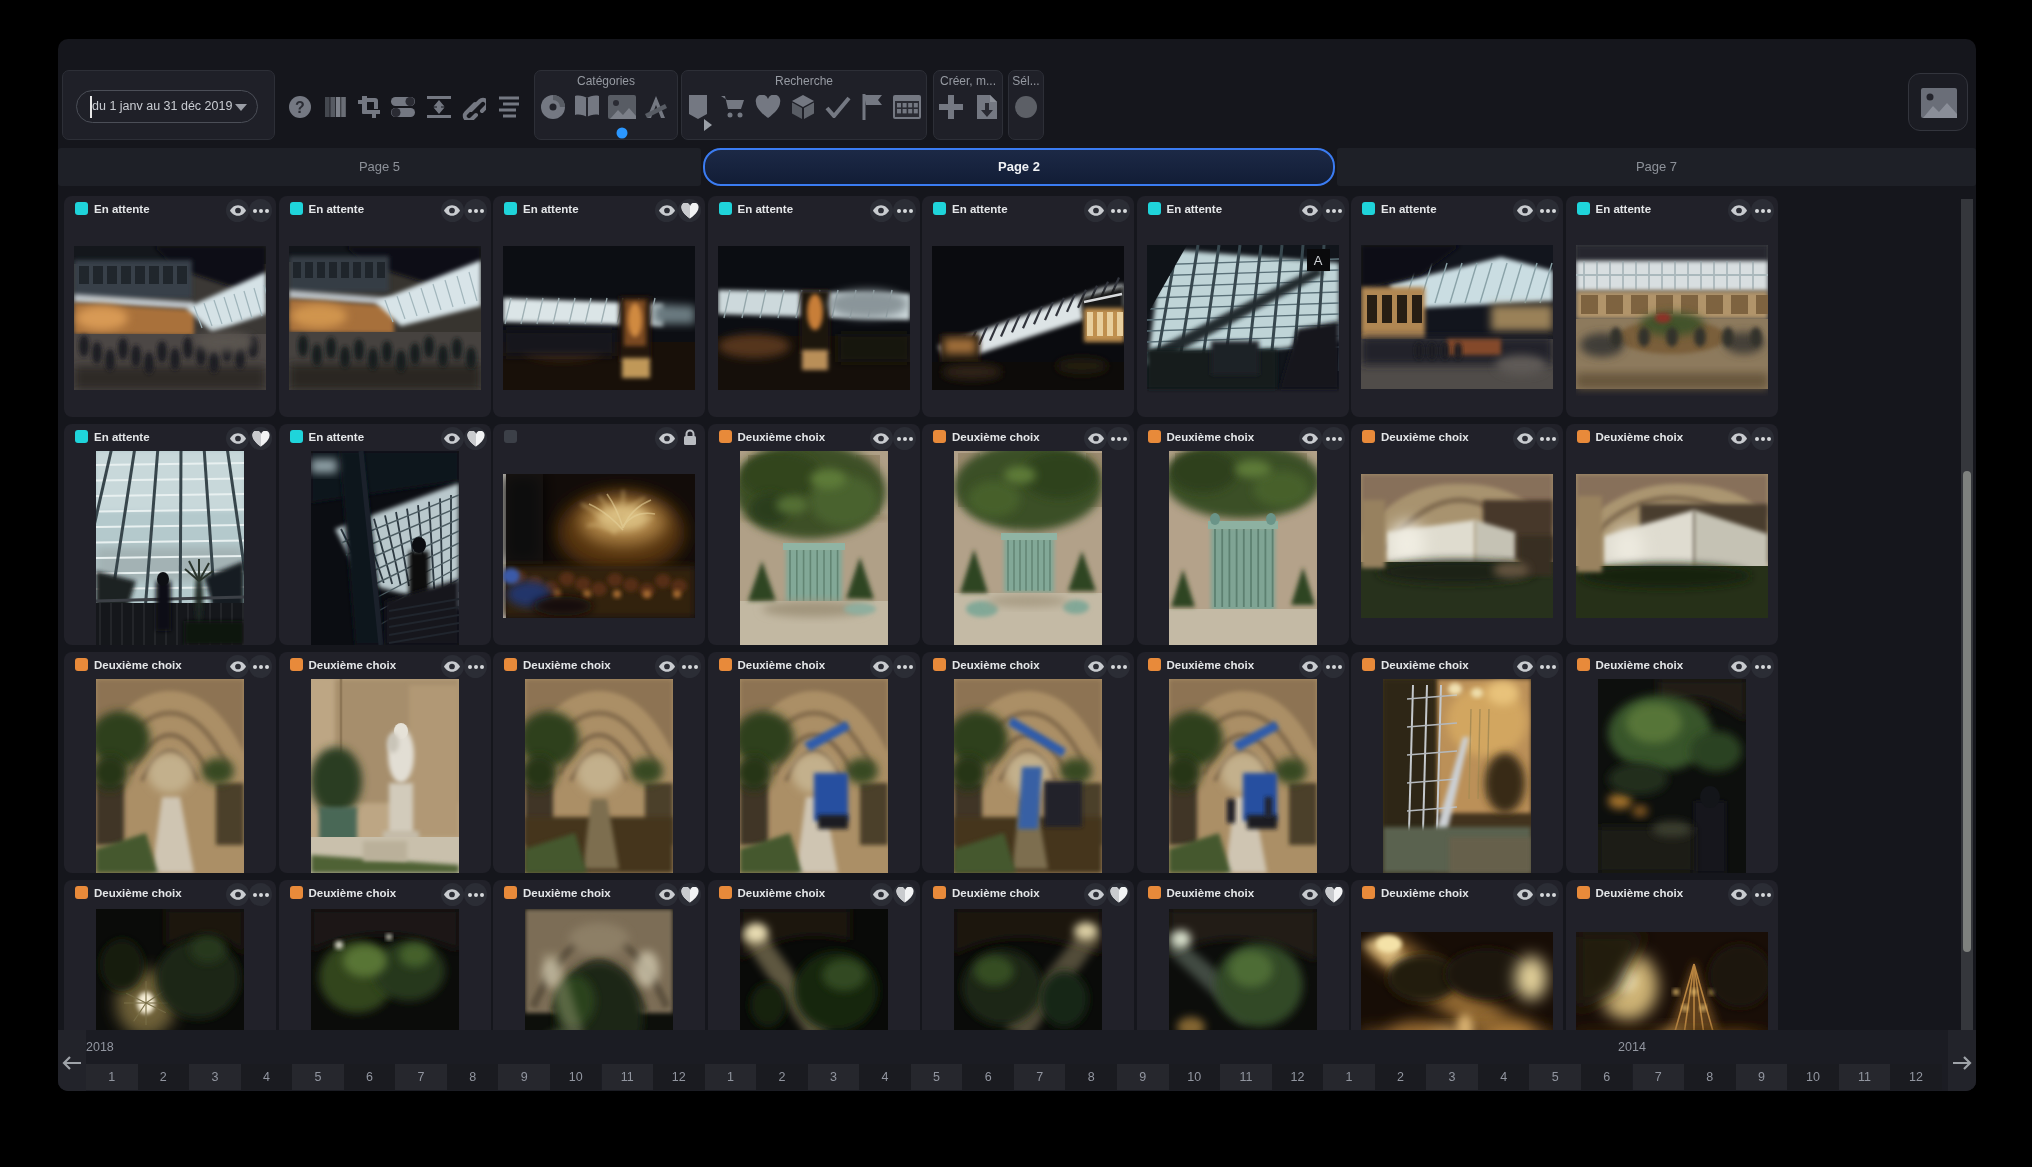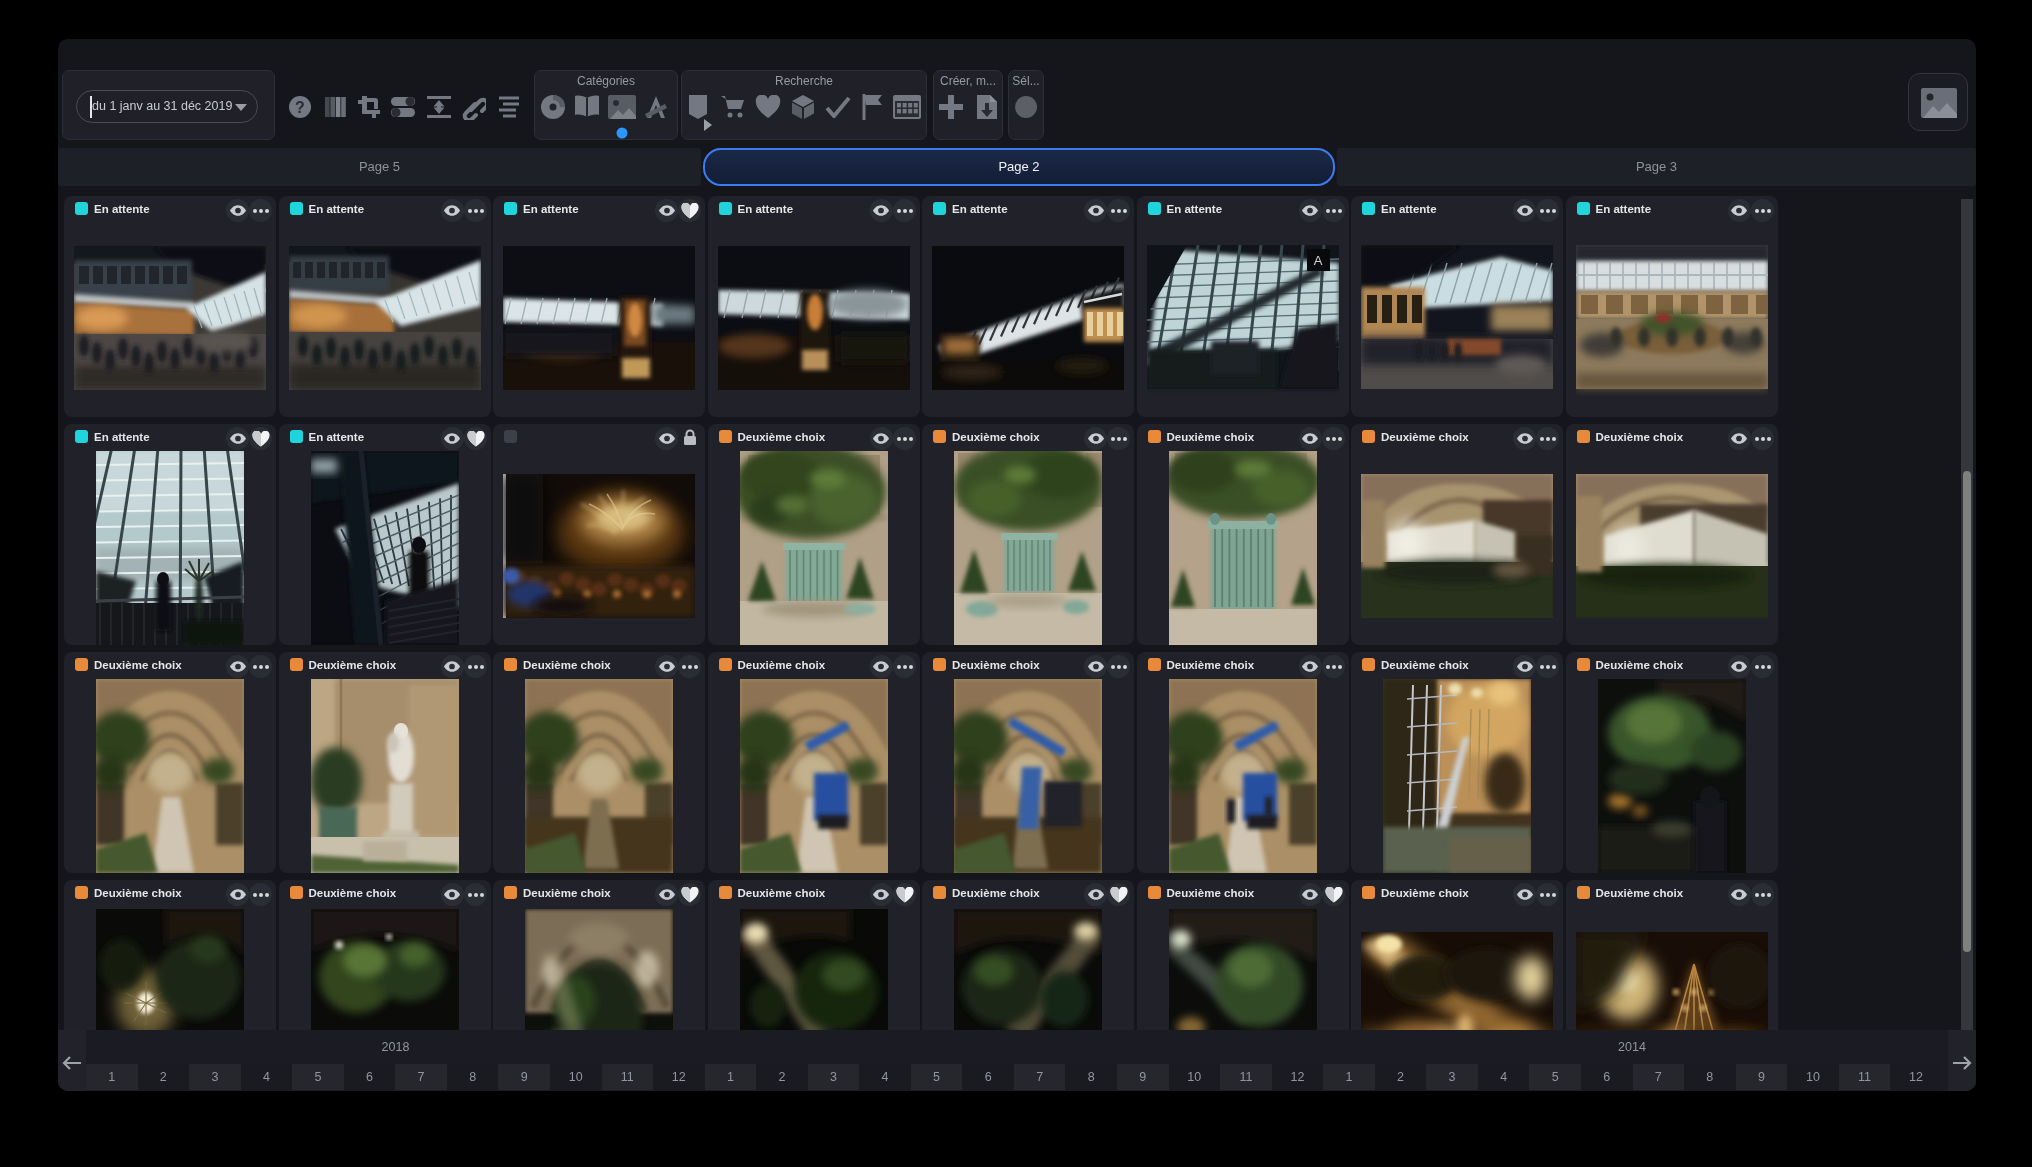--- a/index.html
+++ b/index.html
@@ -19,21 +19,21 @@
  line-height:31px;padding-left:15px;}
 #pill .caret{position:absolute;right:10px;top:13px;width:0;height:0;
  border-left:6px solid transparent;border-right:6px solid transparent;
  border-top:7px solid #9a9da5;}
 #pill .cursor{position:absolute;left:13px;top:5px;width:1.5px;height:22px;background:#e8e8e8;}
 #imgbtn{position:absolute;left:1850px;top:34px;width:60px;height:58px;
  background:#1b1c23;border:1px solid #33353d;border-radius:12px;}
 .tab{position:absolute;top:109px;height:38px;background:#1e2027;border-radius:3px;
  color:#8d9199;font-size:13px;text-align:center;line-height:38px;}
 #tab2{background:linear-gradient(180deg,#1c2946,#121d36);border:2px solid #3b7cf2;
- border-radius:18px;color:#f0f2f5;font-weight:normal;line-height:34px;}
+ border-radius:18px;color:#f0f2f5;font-weight:bold;line-height:34px;}
 #gridclip{position:absolute;left:4px;top:151px;width:1903px;height:840px;overflow:hidden;}
 .cell{position:absolute;width:212px;height:221px;background:#212129;border-radius:8px;}
 .sq{position:absolute;left:11px;top:6px;width:13px;height:13px;border-radius:3px;}
 .clabel{position:absolute;left:30px;top:6px;font-size:11.5px;color:#e4e6e8;font-weight:bold;line-height:14px;}
 .btn{position:absolute;top:3px;width:23px;height:23px;border-radius:50%;background:#2b2d35;}
 .pic{position:absolute;overflow:hidden;}
 #scroll{position:absolute;left:1903px;top:160px;width:12px;height:840px;background:#35373c;}
 #thumb{position:absolute;left:1905px;top:432px;width:8px;height:481px;background:#7e817e;border-radius:4px;}
 #timeline{position:absolute;left:0;top:991px;width:1918px;height:61px;background:#1b1c23;}
 .yearlab{position:absolute;top:5px;height:25px;font-size:12.5px;color:#9296a0;line-height:25px;}
@@ -187,21 +187,21 @@
     </svg>
     <div id="imgbtn">
       <svg width="36" height="30" viewBox="0 0 36 30" style="position:absolute;left:12px;top:14px">
         <rect x="0" y="0" width="36" height="30" fill="#6a6e78" rx="2"></rect>
         <circle cx="9" cy="9" r="3.5" fill="#23242c"></circle>
         <path d="M2 30l10-12 6 6 8-9 10 11v4z" fill="#8a8e98"></path>
       </svg>
     </div>
     <div class="tab" style="left:0;width:643px">Page 5</div>
     <div class="tab" id="tab2" style="left:645px;width:632px">Page 2</div>
-    <div class="tab" style="left:1279px;width:639px">Page 3</div>
+    <div class="tab" style="left:1279px;width:639px">Page 7</div>
     <div id="gridclip">
       <div class="cell" style="left:2px;top:6px">
         <div class="sq" style="background:#1fd4da"></div>
         <div class="clabel">En attente</div>
         <div class="btn" style="left:162px">
           <svg width="16" height="11" viewBox="0 0 18 12" style="position:absolute;left:3.5px;top:6px">
             <path d="M9 0C4.5 0 1.3 3.4 0 6c1.3 2.6 4.5 6 9 6s7.7-3.4 9-6c-1.3-2.6-4.5-6-9-6z" fill="#c9ccd0"></path>
             <circle cx="9" cy="6" r="3.2" fill="#2b2d35"></circle>
           </svg>
         </div>
@@ -1491,21 +1491,21 @@
             <rect x="0" y="102" width="192" height="42" fill="#42290f" filter="url(#b8)"></rect>
             <ellipse cx="158" cy="114" rx="24" ry="12" fill="#845424" filter="url(#b8)"></ellipse>
             <rect x="56" y="118" width="84" height="26" fill="#241408" filter="url(#b4)"></rect>
             <ellipse cx="96" cy="108" rx="14" ry="10" fill="#c89858" filter="url(#b8)"></ellipse>
           </svg></div>
       </div>
     </div>
     <div id="scroll"></div>
     <div id="thumb"></div>
     <div id="timeline">
-      <div class="yearlab" style="left:28px;width:619px;text-align:center">2018</div>
+      <div class="yearlab" style="left:28px;width:619px;">2018</div>
       <div class="yearlab" style="left:1265px;width:618px;text-align:center">2014</div>
     </div>
     <div class="mon mA" style="left:28px;width:51.55px">1</div>
     <div class="mon mB" style="left:79.55px;width:51.55px">2</div>
     <div class="mon mA" style="left:131.1px;width:51.55px">3</div>
     <div class="mon mB" style="left:182.65px;width:51.55px">4</div>
     <div class="mon mA" style="left:234.2px;width:51.55px">5</div>
     <div class="mon mB" style="left:285.75px;width:51.55px">6</div>
     <div class="mon mA" style="left:337.3px;width:51.55px">7</div>
     <div class="mon mB" style="left:388.85px;width:51.55px">8</div>

